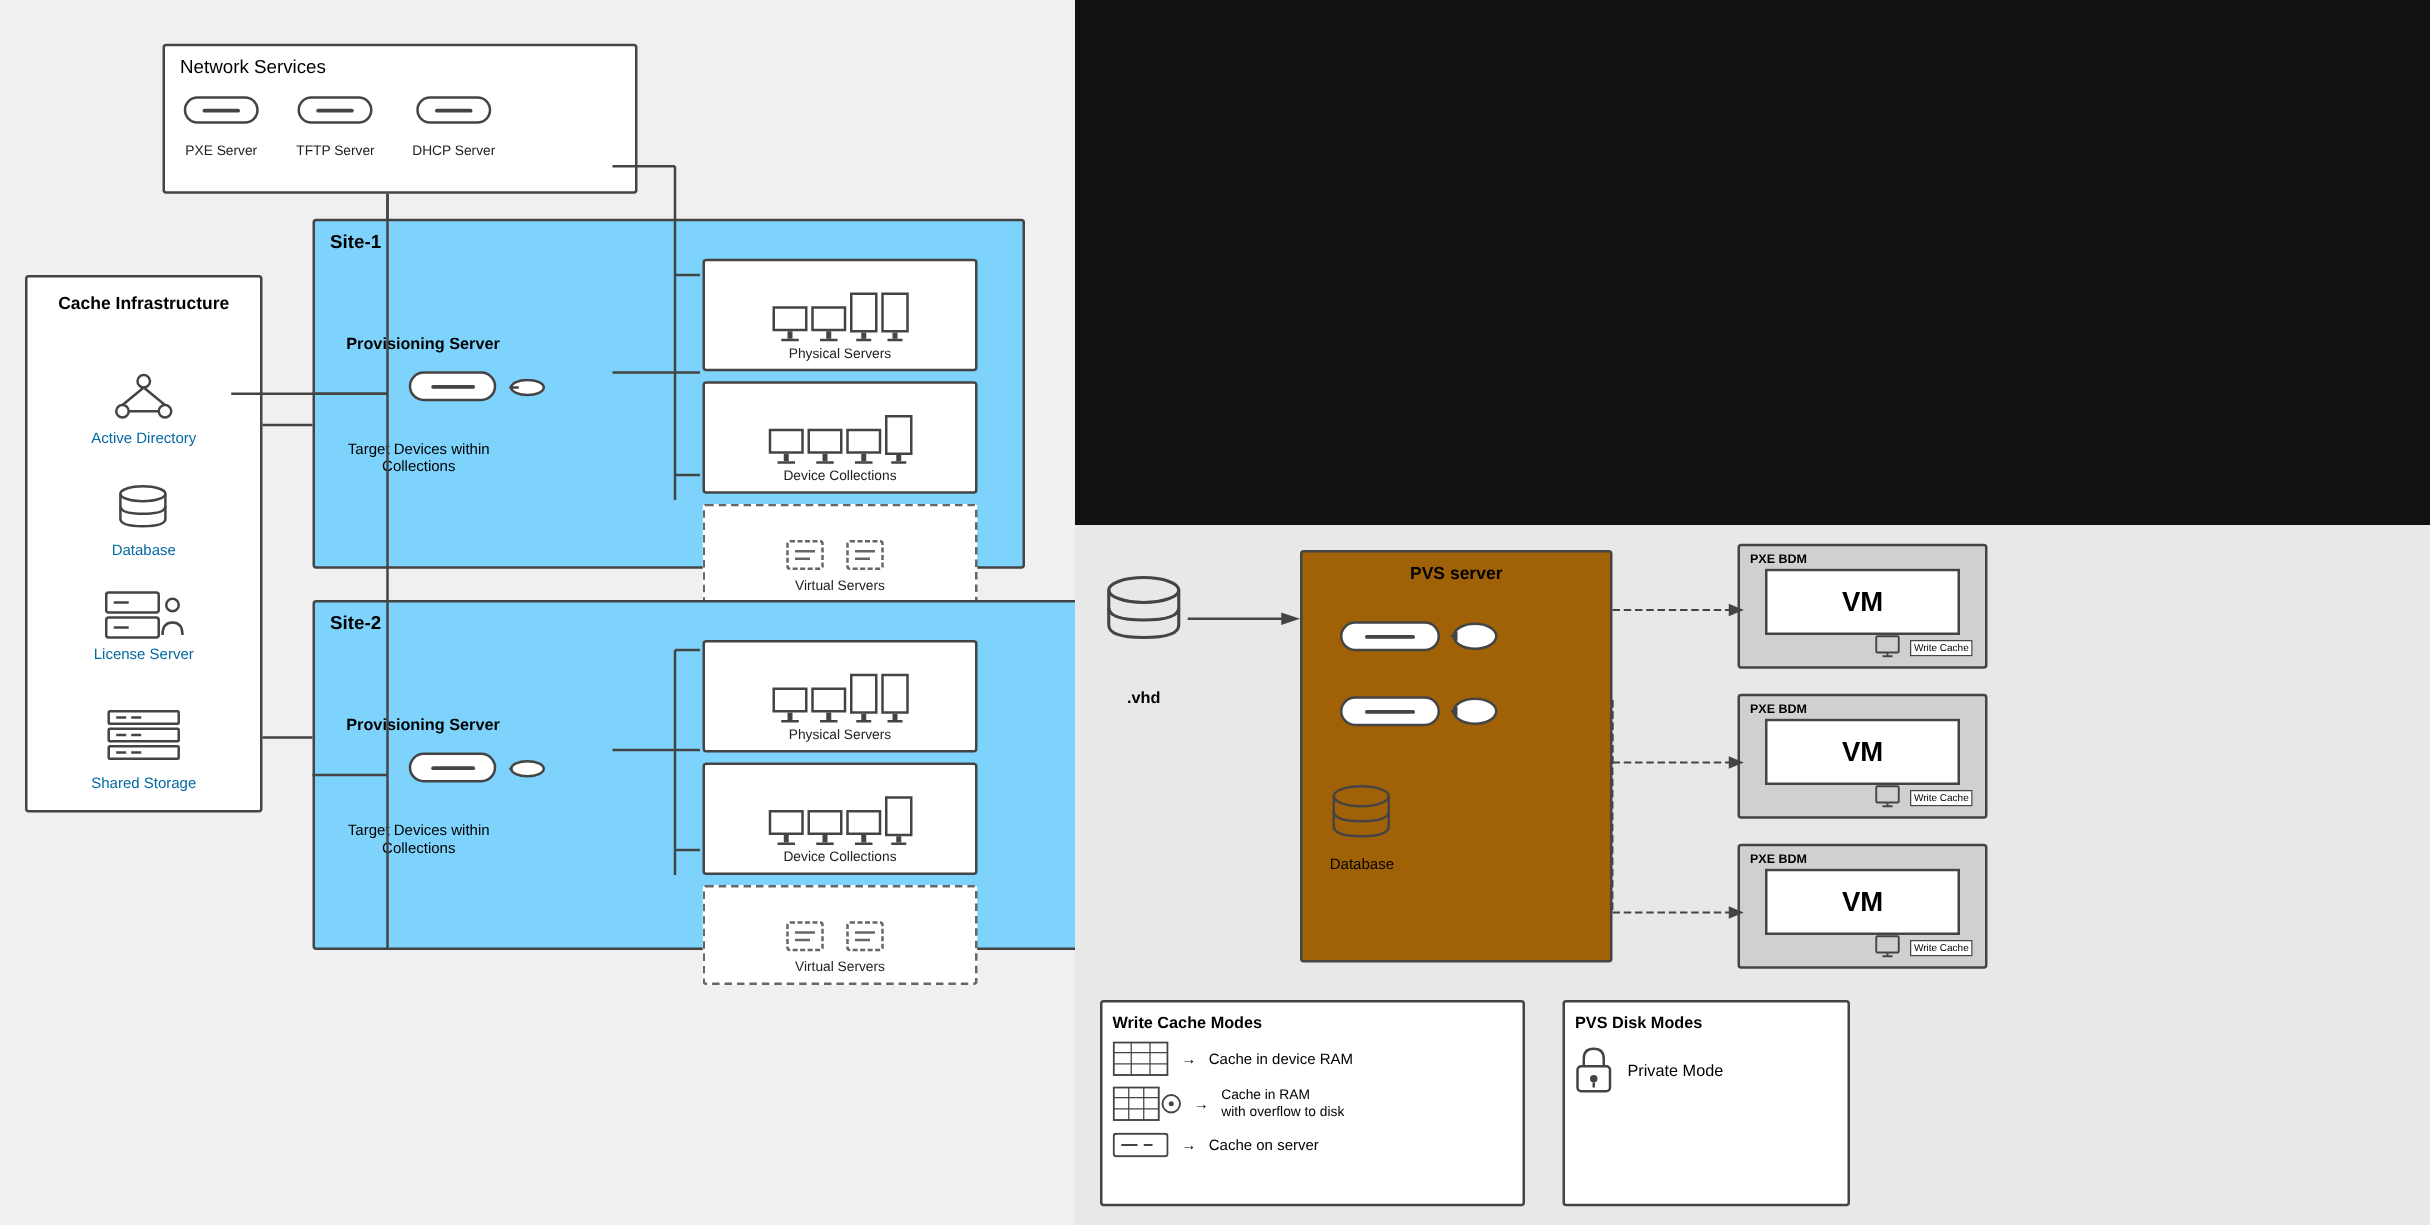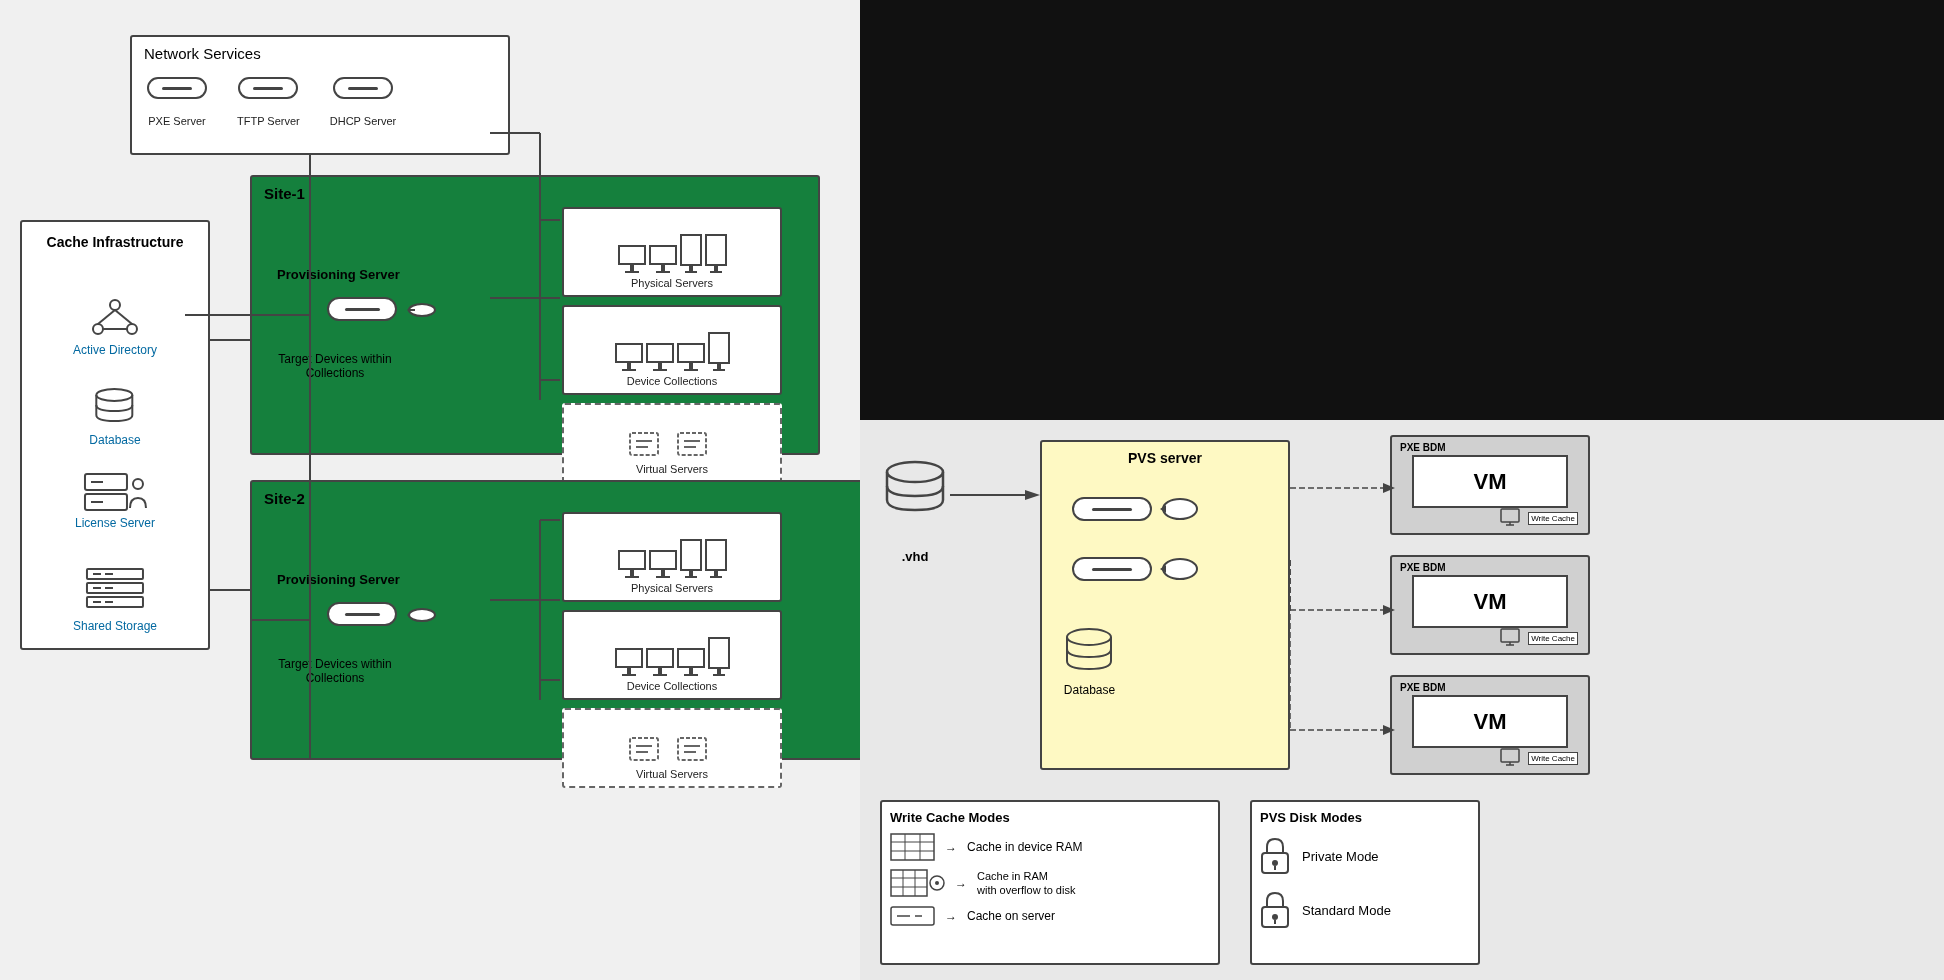--- a/index.html
+++ b/index.html
@@ -138,21 +138,21 @@
     .infra-label {
       font-size: 12px;
       color: #0369a1;
       text-align: left;
     }
 
     
     .site-box {
       position: absolute;
       border: 2px solid #444;
-      background: #15803d;
+      background: #7dd3fc;
       border-radius: 3px;
     }
     .site1-box {
       top: 175px;
       left: 250px;
       width: 570px;
       height: 280px;
     }
     .site2-box {
       top: 480px;
@@ -528,21 +528,21 @@
         <path d="M7 26 Q7 36 35 36 Q63 36 63 26" fill="none" stroke="#444" stroke-width="2.5"></path>
       </svg>
       <div style="text-align:center; font-size:13px; margin-top:20px; font-weight:bold;">.vhd</div>
     </div>
 
     <svg style="position:absolute; top:60px; left:90px; width:90px; height:30px;" viewBox="0 0 90 30">
       <line x1="0" y1="15" x2="78" y2="15" stroke="#444" stroke-width="2"></line>
       <polygon points="75,10 90,15 75,20" fill="#444"></polygon>
     </svg>
 
-    <div style="position:absolute; top:20px; left:180px; width:250px; height:330px; border:2px solid #444; background:#fef9c3; border-radius:3px;">
+    <div style="position:absolute; top:20px; left:180px; width:250px; height:330px; border:2px solid #444; background:#a16207; border-radius:3px;">
       <div style="position:absolute; top:8px; left:50%; transform:translateX(-50%); font-size:14px; font-weight:bold; white-space:nowrap;">PVS server</div>
 
       <div style="position:absolute; top:55px; left:30px; width:80px; height:24px; border:2px solid #444; border-radius:12px; background:#fff; display:flex; align-items:center; justify-content:center;">
         <div style="width:40px; height:3px; background:#444; border-radius:2px;"></div>
       </div>
 
       <svg style="position:absolute; top:55px; left:118px; width:40px; height:24px;" viewBox="0 0 40 24">
         <ellipse cx="20" cy="12" rx="17" ry="10" fill="#fff" stroke="#444" stroke-width="2"></ellipse>
         <polygon points="6,8 0,12 6,16" fill="#444"></polygon>
       </svg>
@@ -667,25 +667,16 @@
       <div style="display:flex; align-items:center; gap:12px; margin-bottom:16px;">
         <svg width="30" height="38" viewBox="0 0 30 38">
           <rect x="2" y="16" width="26" height="20" rx="3" fill="none" stroke="#444" stroke-width="2"></rect>
           <path d="M7 16 L7 10 Q7 2 15 2 Q23 2 23 10 L23 16" fill="none" stroke="#444" stroke-width="2"></path>
           <circle cx="15" cy="26" r="3" fill="#444"></circle>
           <line x1="15" y1="29" x2="15" y2="33" stroke="#444" stroke-width="2"></line>
         </svg>
         <span style="font-size:13px;">Private Mode</span>
       </div>
 
-      <div style="display:flex; align-items:center; gap:12px;">
-        <svg width="30" height="38" viewBox="0 0 30 38">
-          <rect x="2" y="16" width="26" height="20" rx="3" fill="none" stroke="#444" stroke-width="2"></rect>
-          <path d="M7 16 L7 10 Q7 2 15 2 Q23 2 23 10 L23 16" fill="none" stroke="#444" stroke-width="2"></path>
-          <circle cx="15" cy="26" r="3" fill="#444"></circle>
-          <line x1="15" y1="29" x2="15" y2="33" stroke="#444" stroke-width="2"></line>
-        </svg>
-        <span style="font-size:13px;">Standard Mode</span>
-      </div>
     </div>
 
   </div>
 </div>
 
 </body></html>

